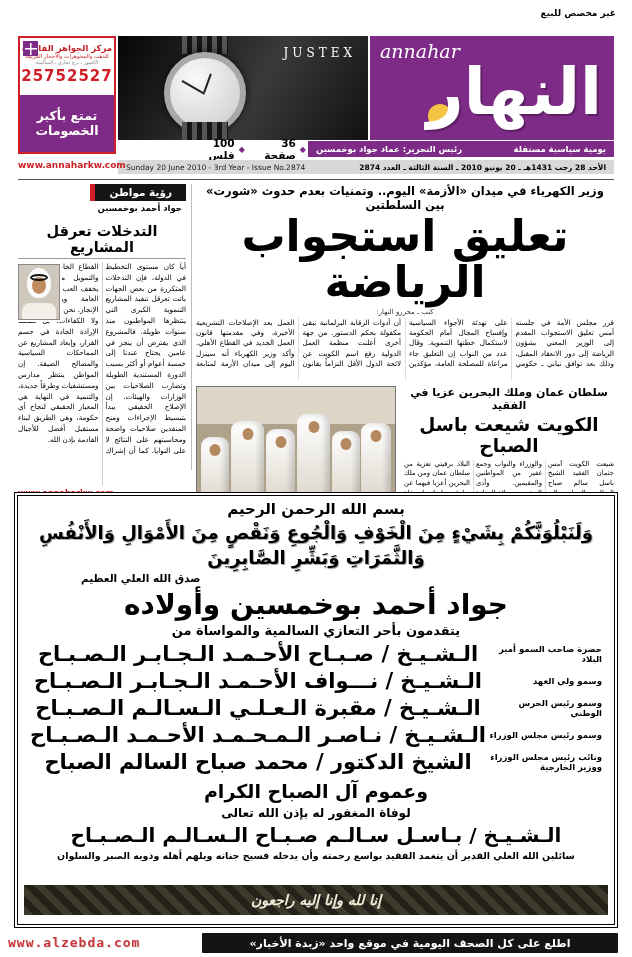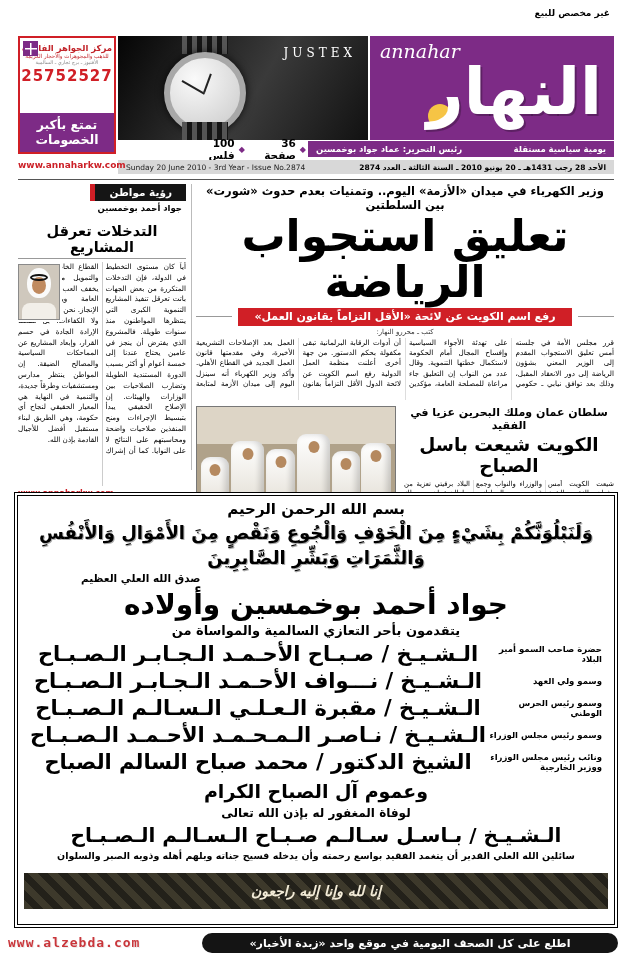--- a/index.html
+++ b/index.html
@@ -1,33 +1,33 @@
 <!DOCTYPE html>
 <html lang="ar"><head>
 <meta charset="utf-8">
 <style>
   html,body{margin:0;padding:0;background:#fff;}
   .page{position:relative;width:632px;height:957px;background:#fff;overflow:hidden;
         font-family:"DejaVu Sans",sans-serif;color:#000;}
   .rtl{direction:rtl;}
 
   
-  .not-for-sale{position:absolute;top:8px;right:22px;font-size:9px;font-weight:bold;}
+  .not-for-sale{position:absolute;top:8px;right:16px;font-size:9px;font-weight:bold;}
 
   .jewelry-ad{position:absolute;left:18px;top:36px;width:98px;height:118px;border:2px solid #d01f26;
       box-sizing:border-box;background:#fff;display:flex;flex-direction:column;align-items:center;text-align:center;}
   .jw-logo{position:absolute;top:3px;left:3px;width:15px;height:15px;
       background:linear-gradient(#fff,#fff) center/1.5px 80% no-repeat,
                  linear-gradient(#fff,#fff) center/80% 1.5px no-repeat #7d2b86;}
   .jw-title{margin-top:5px;font-size:8.5px;font-weight:bold;color:#c2242a;}
   .jw-sub{font-size:5.5px;color:#c2242a;}
   .jw-sub2{font-size:5px;color:#888;}
   .jw-phone{font-size:15px;font-weight:bold;color:#d01f26;letter-spacing:1px;margin:2px 0;}
   .jw-promo{margin-top:auto;width:100%;background:#7d2b86;color:#fff;font-weight:bold;font-size:12.5px;
-      line-height:1.15;padding:5px 2px;box-sizing:border-box;}
+      line-height:1.15;padding:14px 2px;box-sizing:border-box;}
 
   .watch-ad{position:absolute;left:118px;top:36px;width:250px;height:104px;overflow:hidden;
       background:linear-gradient(120deg,#050505,#3a3a3a 55%,#111);}
   .justex{position:absolute;top:10px;right:12px;color:#fff;font-size:12px;letter-spacing:4px;
       font-family:"DejaVu Serif",serif;}
   .watch-face{position:absolute;left:46px;top:16px;width:70px;height:70px;border-radius:50%;
       border:6px solid #a8a8a8;background:radial-gradient(circle at 35% 30%,#fafafa,#c9c9c9);
       box-shadow:0 0 8px rgba(0,0,0,.8);}
   .hand{position:absolute;left:50%;top:50%;background:#222;transform-origin:0 0;}
   .hand-h{width:2px;height:20px;transform:rotate(200deg);}
@@ -127,29 +127,29 @@
   .ob-sadaqa{font-size:10.5px;font-weight:bold;text-align:left;padding-left:55px;margin-top:1px;}
   .ob-family{font-size:28px;font-weight:bold;margin-top:4px;}
   .ob-intro{font-size:13px;font-weight:bold;margin:2px 0 4px;}
   .ob-row{display:flex;direction:rtl;align-items:center;margin:3px 4px;}
   .ob-row-label{width:116px;font-size:8.5px;font-weight:bold;text-align:right;line-height:1.25;}
   .ob-row-name{flex:1;font-size:21px;font-weight:bold;white-space:nowrap;text-align:center;}
   .ob-row-all{font-size:19px;font-weight:bold;margin:6px 0 2px;}
   .ob-fordeath{font-size:12px;font-weight:bold;margin-top:4px;}
   .ob-deceased{font-size:20px;font-weight:bold;margin:3px 0;white-space:nowrap;}
   .ob-prayer{font-size:9.5px;font-weight:bold;margin:2px 10px 4px;}
-  .ob-band{position:absolute;left:6px;right:6px;bottom:15px;height:36px;color:#f3ecd8;font-size:14px;
+  .ob-band{position:absolute;left:6px;right:6px;bottom:9px;height:30px;color:#f3ecd8;font-size:14px;
       font-weight:bold;font-style:italic;display:flex;align-items:center;justify-content:center;
       background:repeating-linear-gradient(45deg,#3d392b 0 7px,#23211a 7px 14px);}
 
   
   .alzebda{position:absolute;left:8px;top:935px;width:192px;font-family:"DejaVu Sans Mono",monospace;
       font-size:13px;font-weight:bold;color:#c9363b;letter-spacing:1px;text-shadow:1px 1px 0 #eee;}
   .bottom-banner{position:absolute;left:202px;top:933px;width:416px;height:20px;background:#141414;
-      border-radius:10px;color:#fff;font-size:11px;font-weight:bold;display:flex;align-items:center;
+      border-radius:1px;color:#fff;font-size:11px;font-weight:bold;display:flex;align-items:center;
       justify-content:center;}
 </style>
 </head>
 <body>
 
 <div class="page">
 
   <div class="not-for-sale rtl">غير مخصص للبيع</div>
 
   <div class="jewelry-ad">
@@ -213,25 +213,20 @@
         <span class="robe"></span>
       </div>
       <div class="op-body rtl">أياً كان مستوى التخطيط في الدولة، فإن التدخلات المتكررة من بعض الجهات باتت تعرقل تنفيذ المشاريع التنموية الكبرى التي ينتظرها المواطنون منذ سنوات طويلة. فالمشروع الذي يفترض أن ينجز في عامين يحتاج عندنا إلى خمسة أعوام أو أكثر بسبب الدورة المستندية الطويلة وتضارب الصلاحيات بين الوزارات والهيئات. إن الإصلاح الحقيقي يبدأ بتبسيط الإجراءات ومنح المنفذين صلاحيات واضحة ومحاسبتهم على النتائج لا على النوايا. كما أن إشراك القطاع الخاص في التنفيذ والتمويل من شأنه أن يخفف العبء عن الميزانية العامة ويسرع وتيرة الإنجاز. نحن لا ينقصنا المال ولا الكفاءات، بل تنقصنا الإرادة الجادة في حسم القرار، وإبعاد المشاريع عن المماحكات السياسية والمصالح الضيقة. إن المواطن ينتظر مدارس ومستشفيات وطرقاً جديدة، والتنمية في النهاية هي المعيار الحقيقي لنجاح أي حكومة، وهي الطريق لبناء مستقبل أفضل للأجيال القادمة بإذن الله.</div>
     </div>
     <div class="op-footer">www.annaharkw.com</div>
   </div>
 
   <div class="main">
     <div class="kicker rtl">وزير الكهرباء في ميدان «الأزمة» اليوم.. وتمنيات بعدم حدوث «شورت» بين السلطتين</div>
     <div class="main-headline rtl">تعليق استجواب الرياضة</div>
-    <div class="red-strip">
-      <span class="rule"></span>
-      <span class="red-box rtl">رفع اسم الكويت عن لائحة «الأقل التزاماً بقانون العمل»</span>
-      <span class="rule"></span>
-    </div>
     <div class="byline rtl">كتب ـ محررو النهار:</div>
     <div class="lead-body rtl">قرر مجلس الأمة في جلسته أمس تعليق الاستجواب المقدم إلى الوزير المعني بشؤون الرياضة إلى دور الانعقاد المقبل، وذلك بعد توافق نيابي ـ حكومي على تهدئة الأجواء السياسية وإفساح المجال أمام الحكومة لاستكمال خطتها التنموية. وقال عدد من النواب إن التعليق جاء مراعاة للمصلحة العامة، مؤكدين أن أدوات الرقابة البرلمانية تبقى مكفولة بحكم الدستور. من جهة أخرى أعلنت منظمة العمل الدولية رفع اسم الكويت عن لائحة الدول الأقل التزاماً بقانون العمل بعد الإصلاحات التشريعية الأخيرة، وفي مقدمتها قانون العمل الجديد في القطاع الأهلي. وأكد وزير الكهرباء أنه سينزل اليوم إلى ميدان الأزمة لمتابعة شبكات التوزيع ومواجهة الأحمال، وسط تمنيات بعدم حدوث «شورت» بين السلطتين خلال الفترة المقبلة.</div>
 
     <div class="story-row">
       <div class="funeral">
         <div class="funeral-kicker rtl">سلطان عمان وملك البحرين عزيا في الفقيد</div>
         <div class="funeral-headline rtl">الكويت شيعت باسل الصباح</div>
         <div class="funeral-body rtl">شيعت الكويت أمس جثمان الفقيد الشيخ باسل سالم صباح السالم الصباح إلى مثواه الأخير في مقبرة الصليبخات، يتقدم المشيعين كبار أفراد الأسرة الحاكمة والوزراء والنواب وجمع غفير من المواطنين والمقيمين. وأدى المشيعون صلاة الجنازة على الفقيد بعد صلاة العصر وسط أجواء من الحزن والوفاء. وتلقى صاحب السمو أمير البلاد برقيتي تعزية من سلطان عمان ومن ملك البحرين أعربا فيهما عن صادق مواساتهما بوفاة الفقيد، داعين الله أن يتغمده بواسع رحمته ويلهم أسرته الصبر والسلوان.</div>
         <div class="page-ref rtl">ص 2</div>
       </div>

